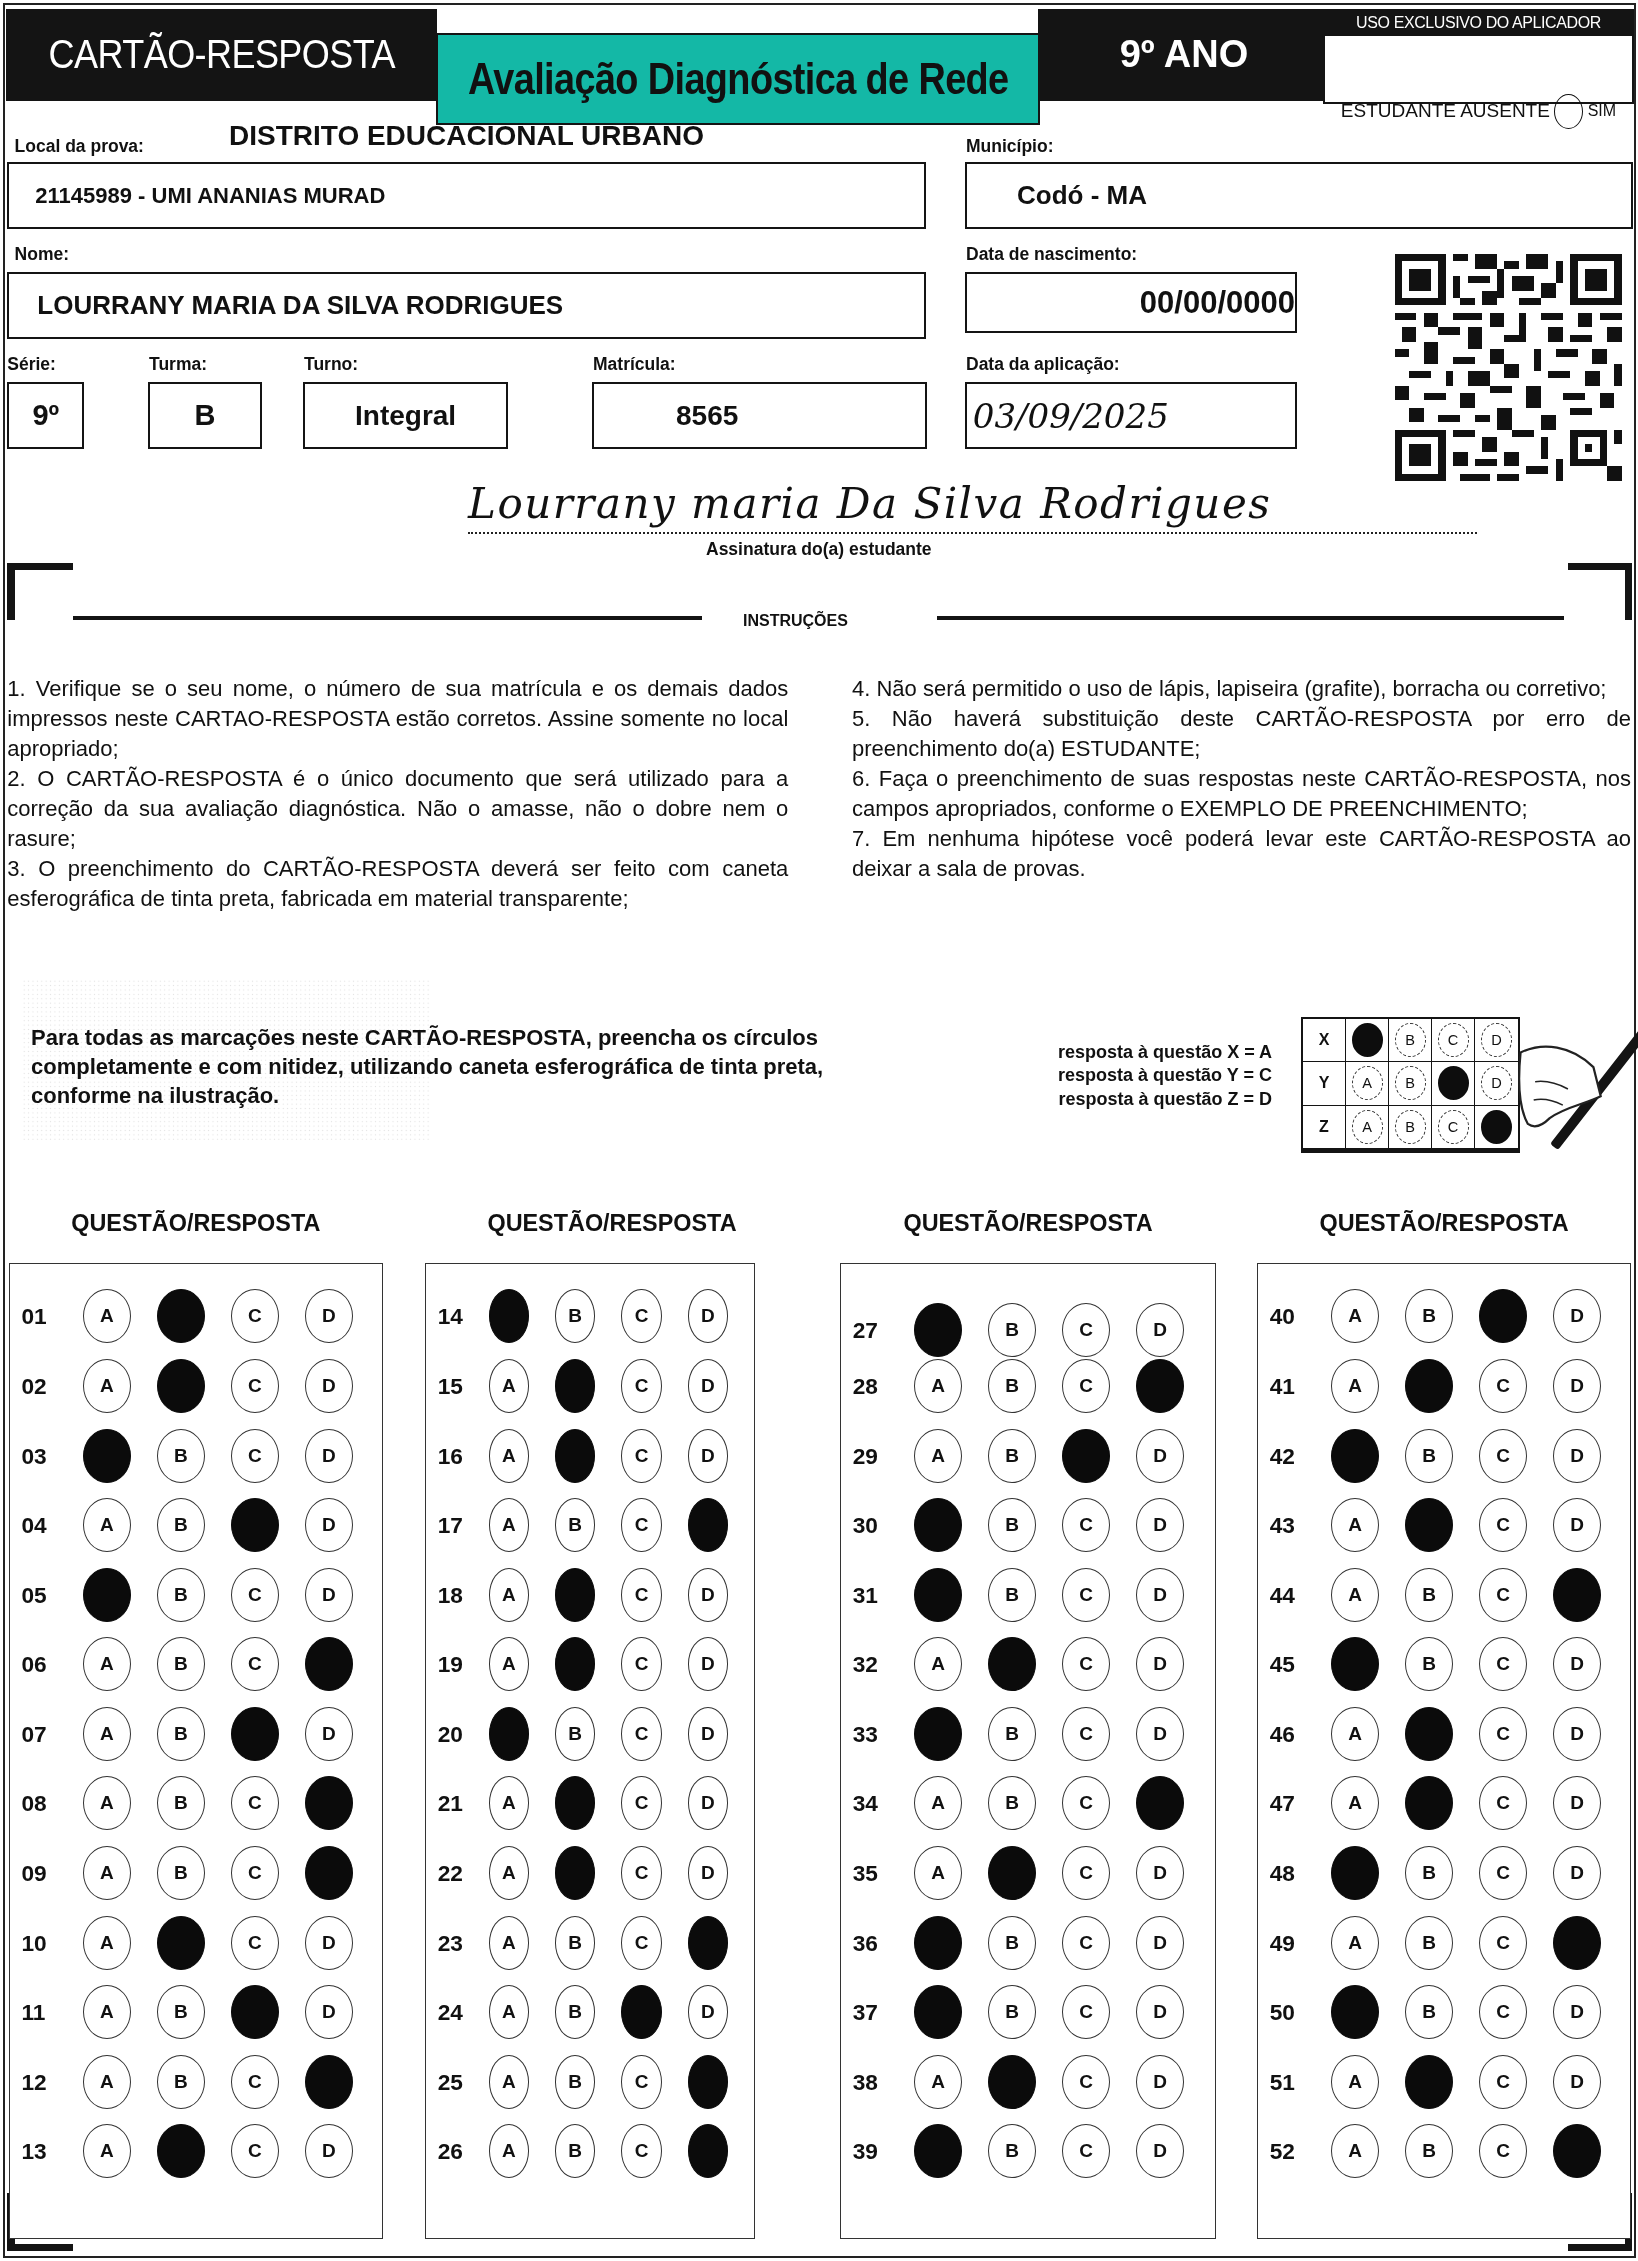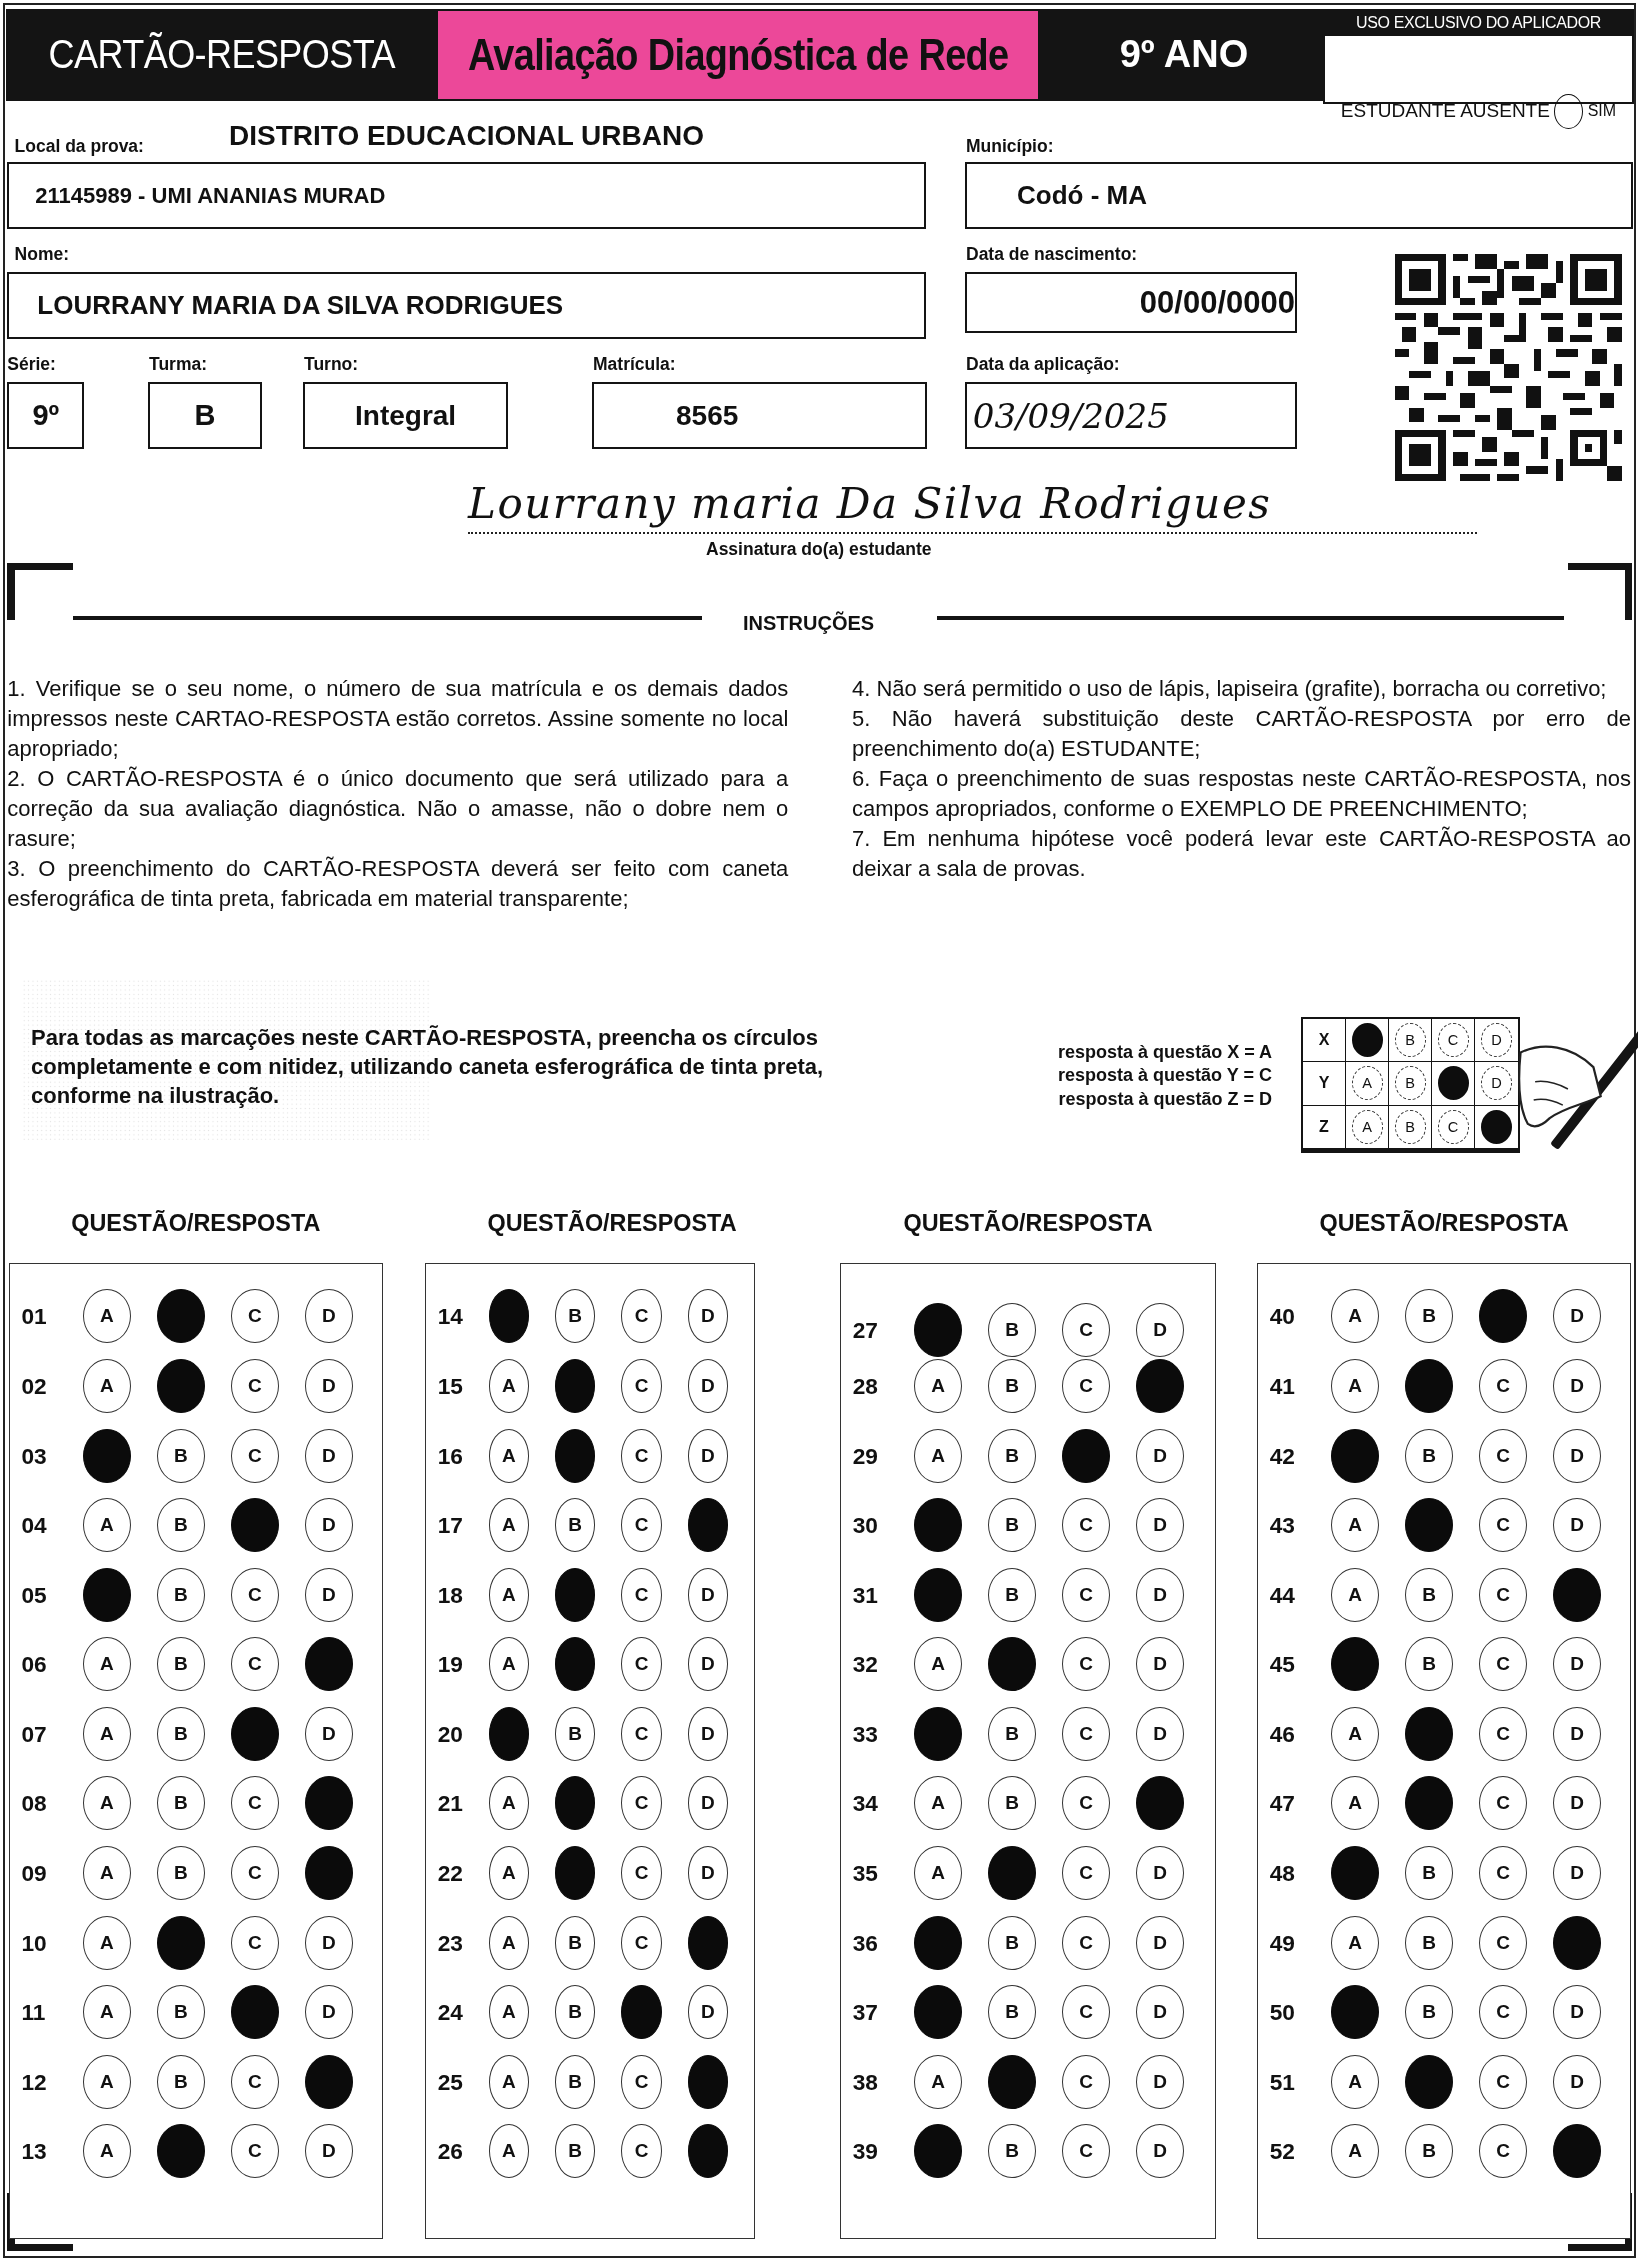--- a/index.html
+++ b/index.html
@@ -2,36 +2,36 @@
 <html style="font-size:11.7px"><head>
 <meta charset="utf-8">
 <style>
   * { box-sizing: border-box; margin: 0; padding: 0; }
   html, body { width: 1639px; height: 2261px; background: #ffffff; overflow: hidden; }
   body { position: relative; font-family: "Liberation Sans", sans-serif; color: #111; }
   .abs { position: absolute; }
   .page-frame { position: absolute; left: 2.9px; top: 2.9px; width: 1633px; height: 2255px; border: 2.2px solid #222; }
   
   .hdr-black { background: #141414; color: #fff; display: flex; align-items: center; justify-content: center; }
-  .hdr-white { background: #ec4899; border: 2.2px solid #141414; display: flex; align-items: center; justify-content: center; color: #111; }
+  .hdr-white { background: #14b8a6; border: 2.2px solid #141414; display: flex; align-items: center; justify-content: center; color: #111; margin-top: 24px; }
   .t-cartao { font-family: "Liberation Sans", sans-serif; font-size: 41px; letter-spacing: -0.7px; transform: scaleX(0.88); white-space: nowrap; }
   .t-title { font-size: 44px; font-weight: bold; letter-spacing: -0.7px; transform: scaleX(0.86); white-space: nowrap; }
   .t-ano { font-size: 38px; font-weight: bold; white-space: nowrap; }
   .applicator { border: 2.2px solid #141414; background: #fff; }
   .applicator .top { background: #141414; color: #fff; height: 25px; font-size: 16px; display: flex; align-items: center; justify-content: center; letter-spacing: -0.4px; white-space: nowrap; }
   .applicator .bot { display: flex; align-items: center; justify-content: center; height: 63px; font-size: 19px; white-space: nowrap; gap: 4.4px; margin-top: 44px; }
   .applicator .radio { width: 29px; height: 35px; border: 1.8px solid #111; border-radius: 50%; display: inline-block; }
   .label { font-size: 17.5px; font-weight: bold; white-space: nowrap; transform-origin: left center; }
   .field { border: 2.2px solid #141414; background: #fff; display: flex; align-items: center; font-weight: bold; white-space: nowrap; }
   .qr { background: #fff; }
   .sig { font-family: "DejaVu Serif", serif; font-style: italic; font-size: 42px; color: #111; white-space: nowrap; letter-spacing: 1.5px; }
   .sig-line { border-bottom: 2.2px dotted #222; }
   .corner { position: absolute; background: #141414; }
   .instr-line { position: absolute; height: 4.4px; background: #141414; }
-  .instr-title { font-size: 20px; font-weight: bold; white-space: nowrap; }
+  .instr-title { font-size: 16px; font-weight: bold; white-space: nowrap; }
   .instr-col { font-size: 22px; line-height: 30px; text-align: justify; color: #111; }
   .instr-col p { margin: 0; }
   .example-text { font-size: 22px; font-weight: bold; line-height: 29px; color: #111; }
   .example-leg { font-size: 18px; font-weight: bold; line-height: 23.4px; text-align: right; white-space: nowrap; }
   .ex-grid { border: 2.2px solid #141414; border-bottom-width: 4.4px; display: grid; grid-template-columns: repeat(5, 1fr); grid-template-rows: repeat(3, 1fr); background: #fff; }
   .ex-cell { border-right: 1.5px solid #141414; border-bottom: 1.5px solid #141414; display: flex; align-items: center; justify-content: center; font-size: 16px; font-weight: bold; }
   .ex-cell.row-end { border-right: none; }
   .ex-bubble { width: 31px; height: 34px; border-radius: 50%; border: 1.5px dashed #333; display: flex; align-items: center; justify-content: center; font-size: 14.6px; font-weight: normal; }
   .ex-bubble.filled { background: #0d0d0d; border-color: #0d0d0d; }
   .pen { position: absolute; width: 10.2px; height: 168px; background: #141414; transform-origin: bottom center; transform: rotate(38deg); border-radius: 2.9px; }

